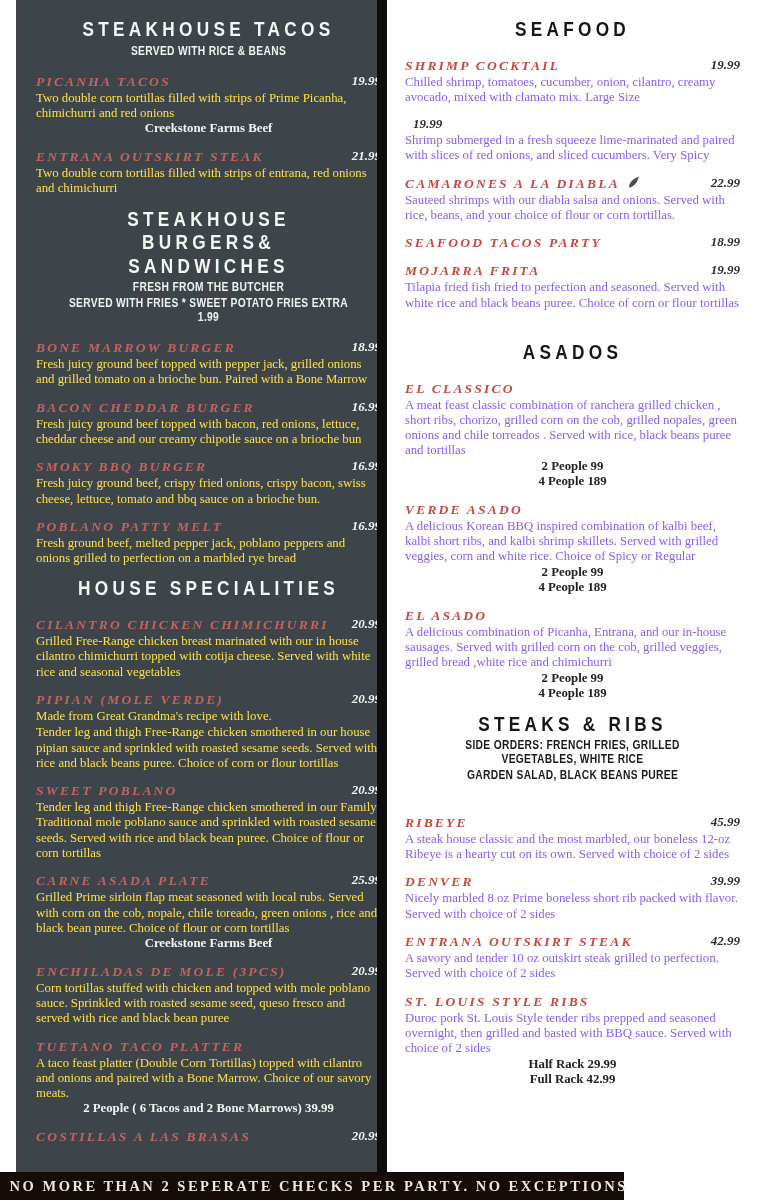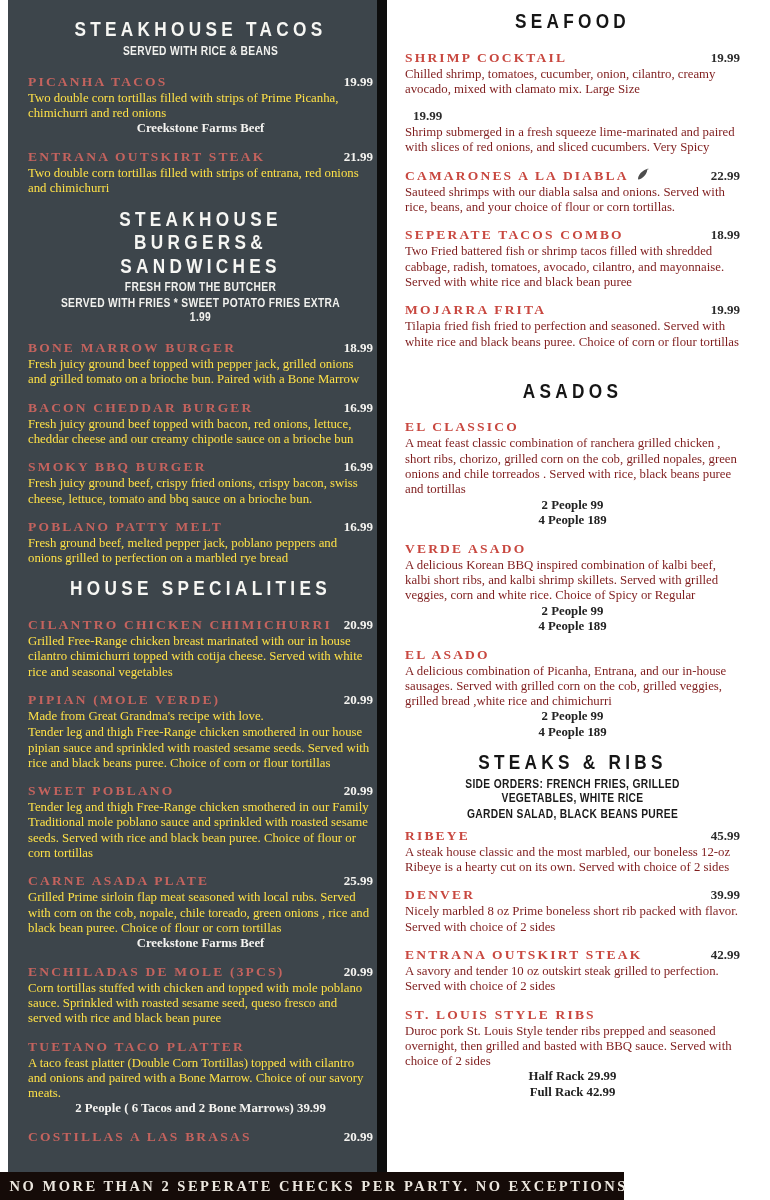--- a/index.html
+++ b/index.html
@@ -1,31 +1,31 @@
 <!DOCTYPE html>
 <html><head>
 <meta charset="utf-8">
 <style>
   html,body{margin:0;padding:0;}
   body{
     width:770px;height:1200px;position:relative;overflow:hidden;
     background:#ffffff;font-family:"Liberation Serif",serif;
   }
   .left-col{
-    position:absolute;left:8px;top:0;width:377px;height:1180px;
+    position:absolute;left:16px;top:0;width:377px;height:1180px;
     background:#3d454b;box-sizing:border-box;
     padding:10px 12px 0 20px;overflow:hidden;
   }
   .divider{
     position:absolute;left:377px;top:0;width:10px;height:1172px;background:#0d0d0d;
   }
   .right-col{
     position:absolute;left:387px;top:0;width:383px;height:1172px;
     background:#ffffff;box-sizing:border-box;
-    padding:2px 30px 0 18px;overflow:hidden;
+    padding:10px 30px 0 18px;overflow:hidden;
   }
   .footer{
     position:absolute;left:0;top:1172px;width:624px;height:28px;
     background:#150b08;color:#ece7df;
     display:flex;align-items:center;justify-content:center;
     font-family:"Liberation Serif",serif;font-weight:700;
     font-size:14.5px;letter-spacing:2.5px;white-space:nowrap;
   }
   .section{margin:0;}
   .section-title{
@@ -40,40 +40,40 @@
     font-family:"Liberation Sans",sans-serif;font-weight:700;
     text-align:center;font-size:12.5px;line-height:1.14;letter-spacing:0.4px;
     transform:scaleX(0.82);transform-origin:50% 50%;
     margin-top:1px;
   }
   .left-col .subtitle{color:#f1f1ee;}
   .right-col .subtitle{color:#1a1a1a;}
   .section-items{margin-top:15px;}
   .right-col .section:nth-child(2){margin-top:30px;}
   .right-col .section:nth-child(3){margin-top:10px;}
-  .right-col .section:nth-child(3) .section-items{margin-top:6px;}
+  .right-col .section:nth-child(3) .section-items{margin-top:32px;}
   .item{margin-bottom:11px;}
-  .name-row{display:flex;justify-content:space-between;align-items:flex-end;}
+  .name-row{display:flex;justify-content:space-between;align-items:flex-start;font-style:italic;}
   .name-wrap{display:flex;align-items:baseline;}
   .item-name{
     font-family:"Liberation Serif",serif;font-weight:700;
     font-size:13.5px;letter-spacing:2.2px;line-height:17px;
   }
   .left-col .item-name{color:#c4635e;}
   .right-col .item-name{color:#c8473f;}
   .pepper{margin-left:7px;position:relative;top:1px;flex:0 0 auto;}
   .price{
     font-family:"Liberation Serif",serif;font-weight:700;font-size:13px;
     margin-left:8px;white-space:nowrap;
   }
   .left-col .price{color:#f4f3f0;}
   .right-col .price{color:#2c2c2c;}
   .desc p{margin:1px 0 0;font-size:12.8px;line-height:15.3px;}
   .left-col .desc p{color:#fde047;}
-  .right-col .desc p{color:#7f1d1d;}
+  .right-col .desc p{color:#8b5cf6;}
   .note{
     font-weight:700;font-size:12.8px;line-height:15.5px;text-align:center;
   }
   .left-col .note{color:#f4f3f0;}
   .right-col .note{color:#222222;}
 </style>
 </head>
 <body>
 
 <div class="left-col" id="left-col">
@@ -331,28 +331,25 @@
     </div>
     <div class="desc">
             <p>Sauteed shrimps with our diabla salsa and onions. Served with rice, beans, and your choice of flour or corn tortillas.</p>
           </div>
     <div></div>
   </div>
 
   <div class="item">
     <div class="name-row">
       <span class="name-wrap">
-        <span class="item-name">SEPERATE TACOS COMBO</span>
+        <span class="item-name">SEAFOOD TACOS PARTY</span>
 
       </span>
       <span class="price">18.99</span>
     </div>
-    <div class="desc">
-            <p>Two Fried battered fish or shrimp tacos filled with shredded cabbage, radish, tomatoes, avocado, cilantro, and mayonnaise. Served with white rice and black bean puree</p>
-          </div>
     <div></div>
   </div>
 
   <div class="item">
     <div class="name-row">
       <span class="name-wrap">
         <span class="item-name">MOJARRA FRITA</span>
 
       </span>
       <span class="price">19.99</span>

